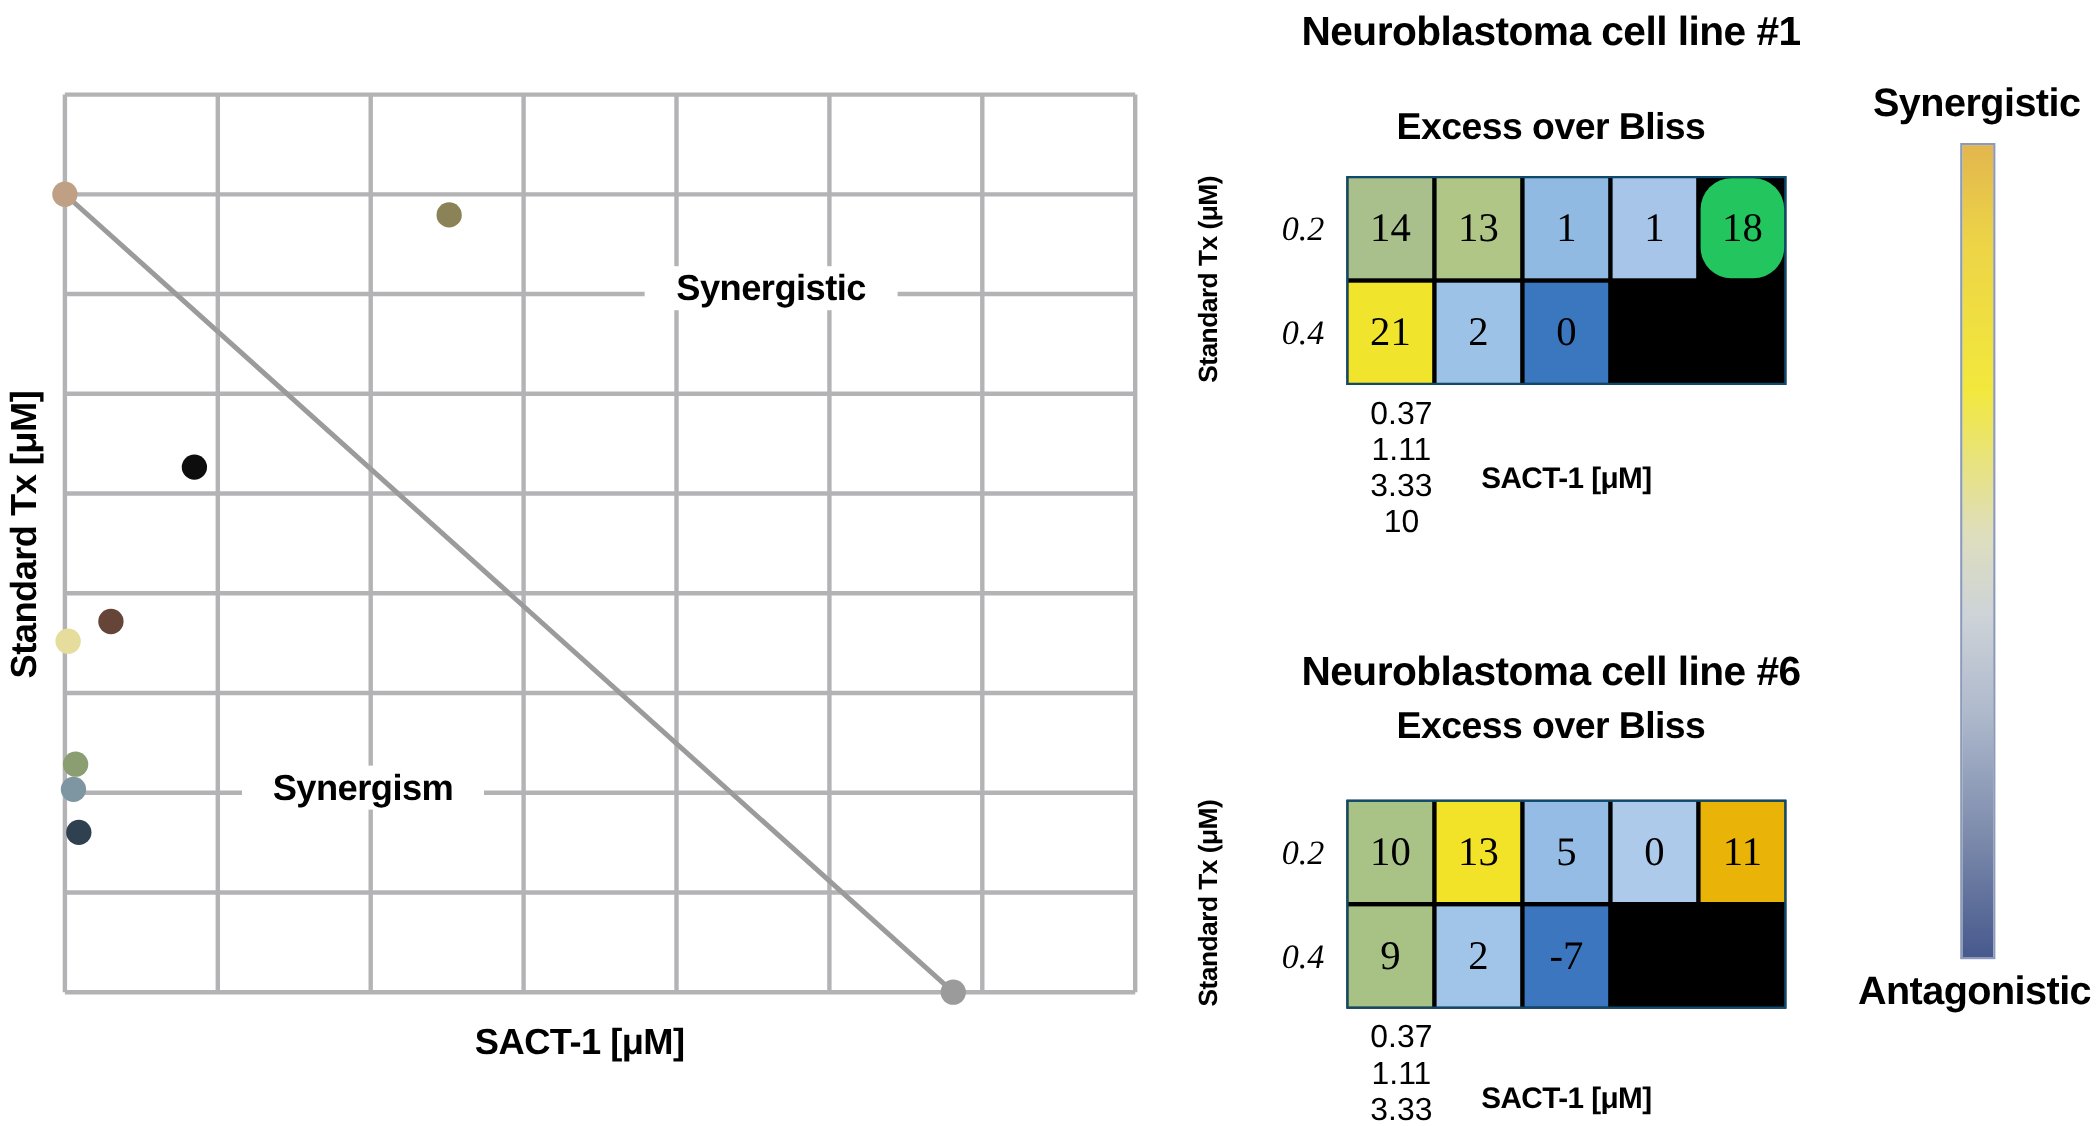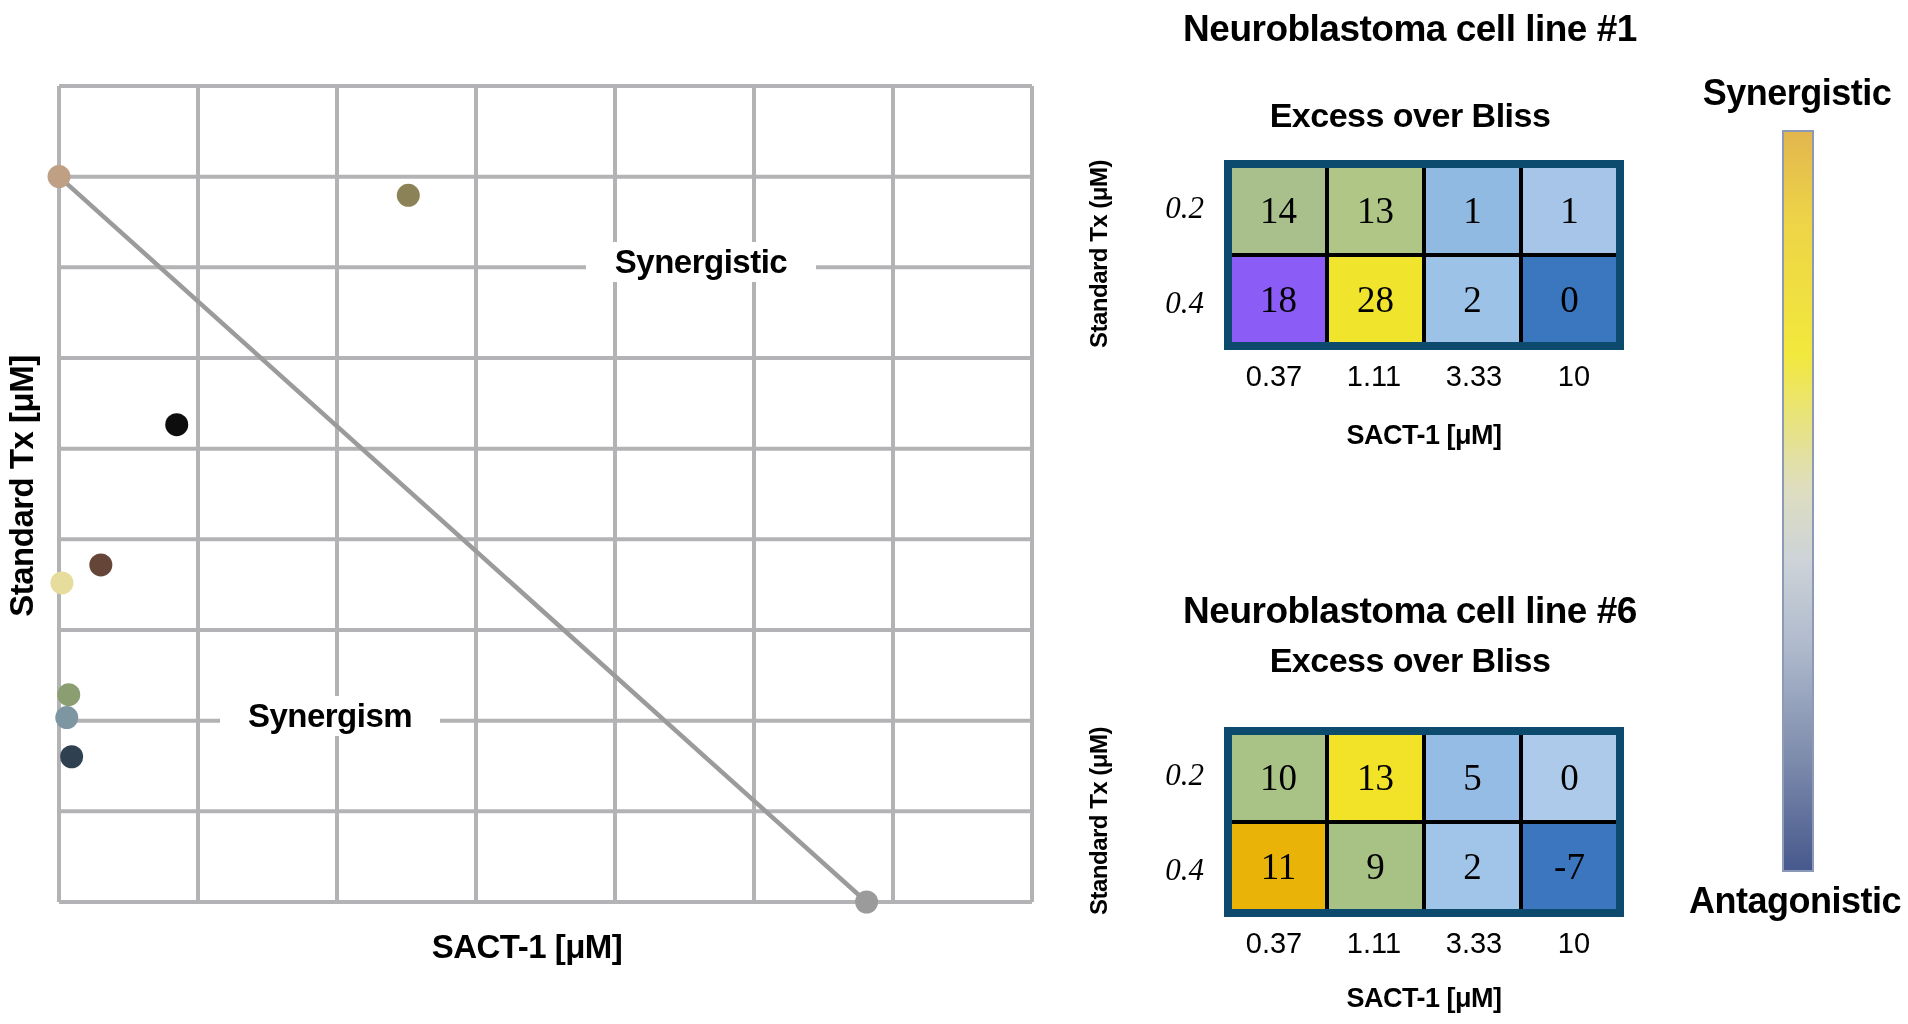--- a/index.html
+++ b/index.html
@@ -12,29 +12,29 @@
   
   .ann{background:#ffffff;font-size:33px;line-height:40px;height:40px;}
   .ann-antagonism{left:586px;top:242px;width:230px;}
   .ann-synergism{left:220px;top:696px;width:220px;}
   .scatter-xlab{left:327px;top:928px;width:400px;font-size:33px;}
   .scatter-ylab{left:-128px;top:467px;width:300px;font-size:33px;transform:rotate(-90deg);}
 
   
   .hm-title{font-size:37px;width:520px;left:1150px;}
   .hm-sub{font-size:34px;width:520px;left:1150px;}
-  .hm-grid{position:absolute;left:1224px;width:400px;height:190px;border:8px solid #0c4a6e;
-           background:#000;display:grid;grid-template-columns:repeat(4,1fr);
+  .hm-grid{position:absolute;left:1224px;width:400px;height:190px;border:2px solid #0c4a6e;
+           background:#000;display:grid;grid-template-columns:repeat(5,1fr);
            grid-template-rows:repeat(2,1fr);gap:4px;box-sizing:border-box;}
   .hm-cell{display:flex;align-items:center;justify-content:center;
            font-family:"Liberation Serif",serif;font-size:37px;}
   .hm-rows{position:absolute;left:1130px;width:84px;}
   .hm-rowlab{height:95px;display:flex;align-items:center;justify-content:flex-end;
              padding-right:10px;font-family:"Liberation Serif",serif;font-size:31px;font-style:italic;}
-  .hm-cols{position:absolute;left:1224px;width:400px;display:flex;}
+  .hm-cols{position:absolute;left:1224px;width:400px;display:flex;flex-direction:column;}
   .hm-collab{width:100px;text-align:center;font-size:29px;}
   .hm-ylab{left:994px;width:210px;font-size:24px;transform:rotate(-90deg);}
   .hm-xlab{left:1224px;width:400px;font-size:27px;}
 
   
   .cbar{position:absolute;left:1782px;top:130px;width:32px;height:742px;
         border:2px solid #8C99B8;box-sizing:border-box;}
   .cbar-top{left:1627px;top:72px;width:340px;font-size:36px;}
   .cbar-bottom{left:1625px;top:880px;width:340px;font-size:36px;}
 </style>
@@ -84,22 +84,22 @@
   <div class="blab hm-ylab" style="top:240px;">Standard Tx (μM)</div>
   <div class="hm-rows" style="top:160px;" id="hm1-rows">
       <div class="hm-rowlab">0.2</div>
       <div class="hm-rowlab">0.4</div>
     </div>
   <div class="hm-grid" style="top:160px;" id="hm1-grid">
       <div class="hm-cell" style="background: rgb(169, 192, 141);">14</div>
       <div class="hm-cell" style="background: rgb(175, 198, 135);">13</div>
       <div class="hm-cell" style="background: rgb(144, 186, 225);">1</div>
       <div class="hm-cell" style="background: rgb(166, 197, 232);">1</div>
-      <div class="hm-cell" style="background: #8b5cf6;">18</div>
-      <div class="hm-cell" style="background: rgb(241, 228, 45);">28</div>
+      <div class="hm-cell" style="background: #22c55e; border-radius: 28px;">18</div>
+      <div class="hm-cell" style="background: rgb(241, 228, 45);">21</div>
       <div class="hm-cell" style="background: rgb(157, 194, 231);">2</div>
       <div class="hm-cell" style="background: rgb(59, 119, 190);">0</div>
     </div>
   <div class="hm-cols" style="top:360px;" id="hm1-cols">
       <div class="hm-collab">0.37</div>
       <div class="hm-collab">1.11</div>
       <div class="hm-collab">3.33</div>
       <div class="hm-collab">10</div>
     </div>
   <div class="blab hm-xlab" style="top:420px;">SACT-1 [μM]</div>

